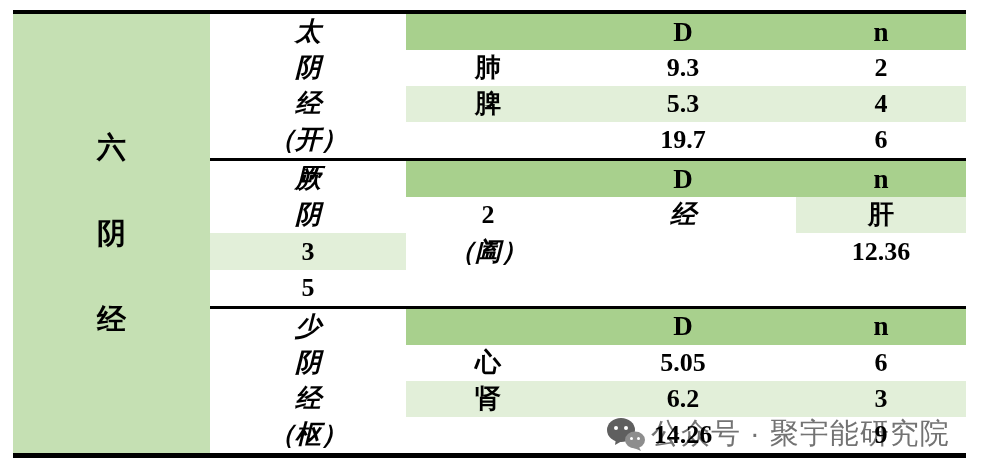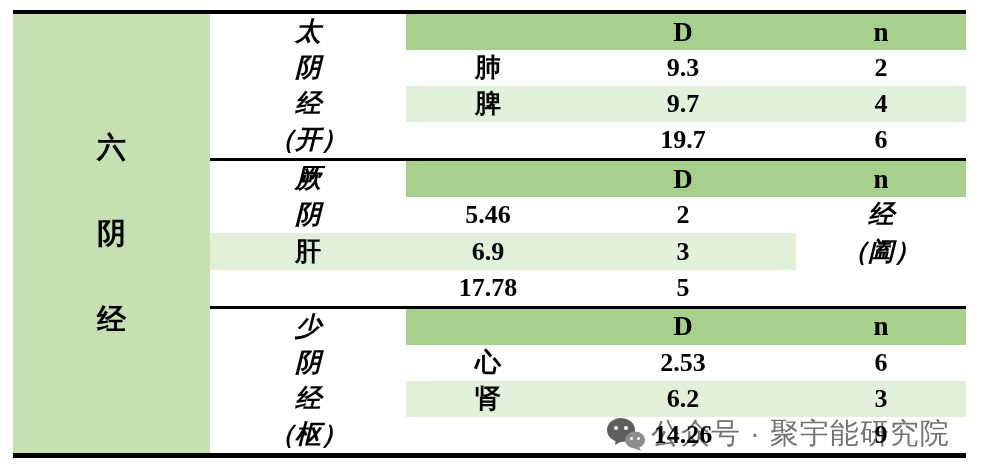--- a/index.html
+++ b/index.html
@@ -122,59 +122,57 @@
         <div class="cell hdr">D</div>
         <div class="cell hdr">n</div>
 
         <div class="cell label">阴</div>
         <div class="cell">肺</div>
         <div class="cell">9.3</div>
         <div class="cell">2</div>
 
         <div class="cell label">经</div>
         <div class="cell alt">脾</div>
-        <div class="cell alt">9.7</div>
+        <div class="cell alt">5.3</div>
         <div class="cell alt">4</div>
 
         <div class="cell label">（开）</div>
         <div class="cell"></div>
         <div class="cell">19.7</div>
         <div class="cell">6</div>
       </section>
 
       <section class="sec">
         <div class="cell label">厥</div>
         <div class="cell hdr"></div>
         <div class="cell hdr">D</div>
         <div class="cell hdr">n</div>
 
         <div class="cell label">阴</div>
-        <div class="cell">5.46</div>
         <div class="cell">2</div>
 
         <div class="cell label">经</div>
         <div class="cell alt">肝</div>
-        <div class="cell alt">6.9</div>
         <div class="cell alt">3</div>
 
         <div class="cell label">（阖）</div>
         <div class="cell"></div>
-        <div class="cell">17.78</div>
+        <div class="cell">12.36</div>
         <div class="cell">5</div>
       </section>
 
       <section class="sec">
         <div class="cell label">少</div>
         <div class="cell hdr"></div>
         <div class="cell hdr">D</div>
         <div class="cell hdr">n</div>
 
         <div class="cell label">阴</div>
         <div class="cell">心</div>
-        <div class="cell">2.53</div>
+        <div class="cell">5.05</div>
         <div class="cell">6</div>
 
         <div class="cell label">经</div>
         <div class="cell alt">肾</div>
         <div class="cell alt">6.2</div>
         <div class="cell alt">3</div>
 
         <div class="cell label">（枢）</div>
         <div class="cell"></div>
         <div class="cell above">14.26</div>

